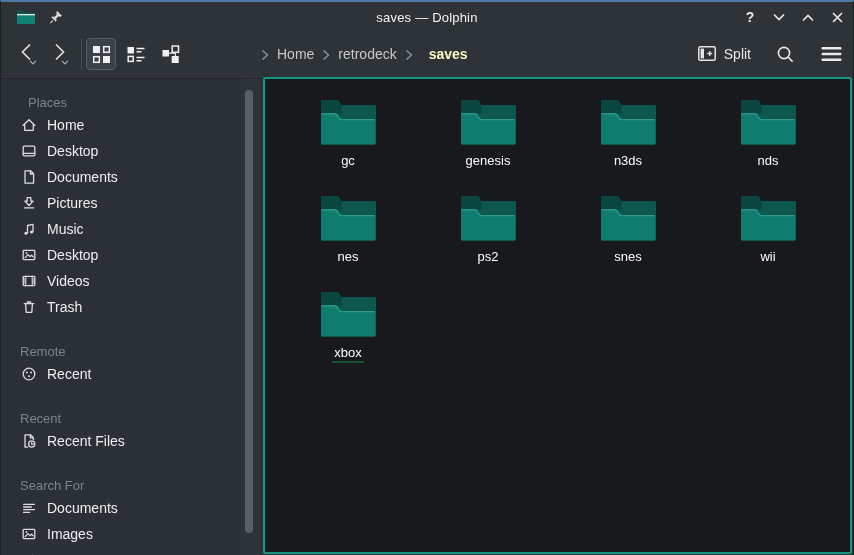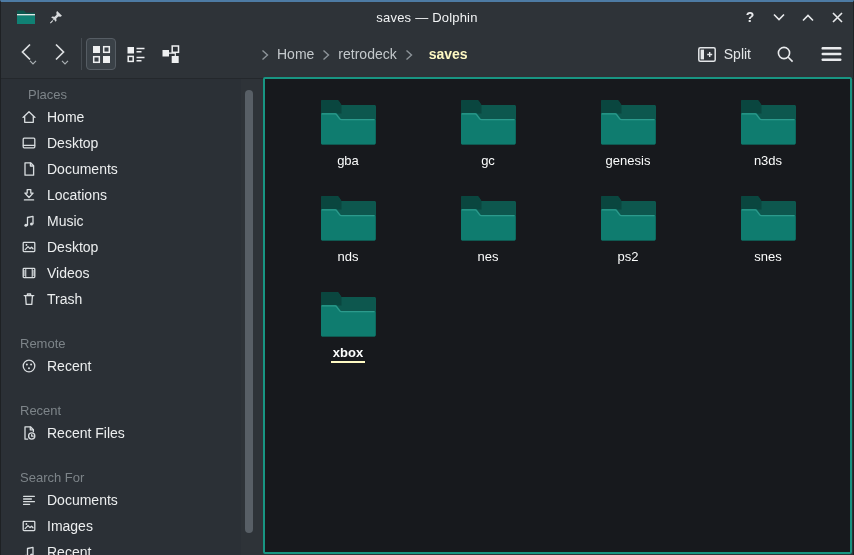--- a/index.html
+++ b/index.html
@@ -41,50 +41,50 @@
 
   .breadcrumb{ position:absolute; left:260px; top:0; height:48px; display:flex;
     align-items:center; gap:6px; font-size:14px; }
   .bc-sep{ width:8px; height:12px; }
   .bc-sep svg{ stroke:#8d9499; stroke-width:1.4; fill:none; }
   .bc-item{ color:#c4c9cc; padding:0 2px; }
   .bc-item.current{ color:#fef9c3; font-weight:bold; margin-left:8px; }
 
   .tb-right{ position:absolute; right:10px; top:0; height:48px; display:flex;
     align-items:center; gap:22px; }
-  .splitbtn{ display:flex; align-items:center; gap:8px; color:#e3e6e8; font-size:14px; }
+  .splitbtn{ display:flex; gap:8px; color:#e3e6e8; font-size:14px; }
   .splitbtn svg{ display:block; }
   .iconbtn{ width:24px; height:24px; display:flex; align-items:center; justify-content:center; }
 
   .toolbar-divider{ position:absolute; top:76px; left:0; right:0; height:1px; background:#24282c; }
 
   
   .sidebar{ position:absolute; top:77px; left:0; width:240px; bottom:0;
     background:#2b3036; padding-top:5px; overflow:hidden; }
   .sec-header{ height:20px; margin-top:21px; padding-left:19px; display:flex; align-items:center;
     font-size:13px; color:#7d8489; }
-  .sec-header:first-child{ margin-top:0;padding-left:27px; }
+  .sec-header:first-child{ margin-top:8px;padding-left:27px; }
   .side-item{ height:26px; display:flex; align-items:center; padding-left:20px; gap:10px;
     font-size:14px; color:#eceeef; cursor:default; }
   .si{ width:16px; height:16px; color:#d9dde0; flex:0 0 16px; }
   .si svg{ display:block; }
 
   .side-scrollbar{ position:absolute; top:77px; left:241px; width:14px; bottom:0; }
   .side-scroll-handle{ position:absolute; left:3px; top:11px; width:8px; height:443px;
     border-radius:4px; background:#585f66; }
 
   
   .mainview{ position:absolute; top:75px; left:262px; right:1px; bottom:1px;
     background:#17191d; border:2px solid #189582; border-radius:2px; overflow:hidden; }
   .foldergrid{ display:grid; grid-template-columns:repeat(4,140px); grid-auto-rows:96px;
     padding:18px 0 0 13px; }
   .cell{ display:flex; flex-direction:column; align-items:center; }
   .foldericon{ width:62px; height:50px; }
   .flabel{ margin-top:6px; font-size:13px; color:#fbfcfc; line-height:15px; padding:0 2px 1px 2px; }
-  .cell.hovered .flabel{ border-bottom:2px solid #fef9c3;font-weight:bold; }
+  .cell.hovered .flabel{ border-bottom:2px solid #14532d; }
 </style>
 </head>
 <body>
 
 <svg width="0" height="0" style="position:absolute">
   <defs>
     <symbol id="sym-folder" viewBox="0 0 62 50">
       <path d="M4 4.5 c0-.8.7-1.5 1.5-1.5 H20 c.6 0 1.2.3 1.6.8 L24.4 8 h33.1 c.8 0 1.5.7 1.5 1.5 V46 c0 .8-.7 1.5-1.5 1.5 H5.5 C4.7 47.5 4 46.8 4 46 Z" fill="#0d574e"></path>
       <path d="M4 4.5 c0-.8.7-1.5 1.5-1.5 H20 c.6 0 1.2.3 1.6.8 L24.4 8 l.1 8.6 H4 Z" fill="#0a463f"></path>
       <path d="M4 46 V17.6 c0-.8.7-1.5 1.5-1.5 h12.9 c.7 0 1.3.3 1.8.9 l3.2 4.3 c.3.4.7.6 1.2.6 h32.4 c.8 0 1.5.7 1.5 1.5 V46 c0 .8-.7 1.5-1.5 1.5 H5.5 C4.7 47.5 4 46.8 4 46 Z" fill="#0f7c6f"></path>
@@ -308,21 +308,21 @@
           </svg>
         </span>
       <span>Documents</span>
     </div>
     <div class="side-item">
       <span class="si">
           <svg width="16" height="16" viewBox="0 0 16 16" stroke="currentColor" fill="none" stroke-width="1.3" stroke-linecap="round" stroke-linejoin="round">
             <use href="#sym-download"></use>
           </svg>
         </span>
-      <span>Locations</span>
+      <span>Pictures</span>
     </div>
     <div class="side-item">
       <span class="si">
           <svg width="16" height="16" viewBox="0 0 16 16" stroke="currentColor" fill="none" stroke-width="1.3" stroke-linecap="round" stroke-linejoin="round">
             <use href="#sym-music"></use>
           </svg>
         </span>
       <span>Music</span>
     </div>
     <div class="side-item">
@@ -401,26 +401,20 @@
     <div class="side-scroll-handle"></div>
   </div>
 
   <div class="mainview">
     <div class="foldergrid">
 
       <div class="cell">
         <svg class="foldericon">
             <use href="#sym-folder"></use>
           </svg>
-        <span class="flabel">gba</span>
-      </div>
-      <div class="cell">
-        <svg class="foldericon">
-            <use href="#sym-folder"></use>
-          </svg>
         <span class="flabel">gc</span>
       </div>
       <div class="cell">
         <svg class="foldericon">
             <use href="#sym-folder"></use>
           </svg>
         <span class="flabel">genesis</span>
       </div>
       <div class="cell">
         <svg class="foldericon">
@@ -445,20 +439,26 @@
             <use href="#sym-folder"></use>
           </svg>
         <span class="flabel">ps2</span>
       </div>
       <div class="cell">
         <svg class="foldericon">
             <use href="#sym-folder"></use>
           </svg>
         <span class="flabel">snes</span>
       </div>
+      <div class="cell">
+        <svg class="foldericon">
+            <use href="#sym-folder"></use>
+          </svg>
+        <span class="flabel">wii</span>
+      </div>
       <div class="cell hovered">
         <svg class="foldericon">
             <use href="#sym-folder"></use>
           </svg>
         <span class="flabel">xbox</span>
       </div>
 
     </div>
   </div>
 

